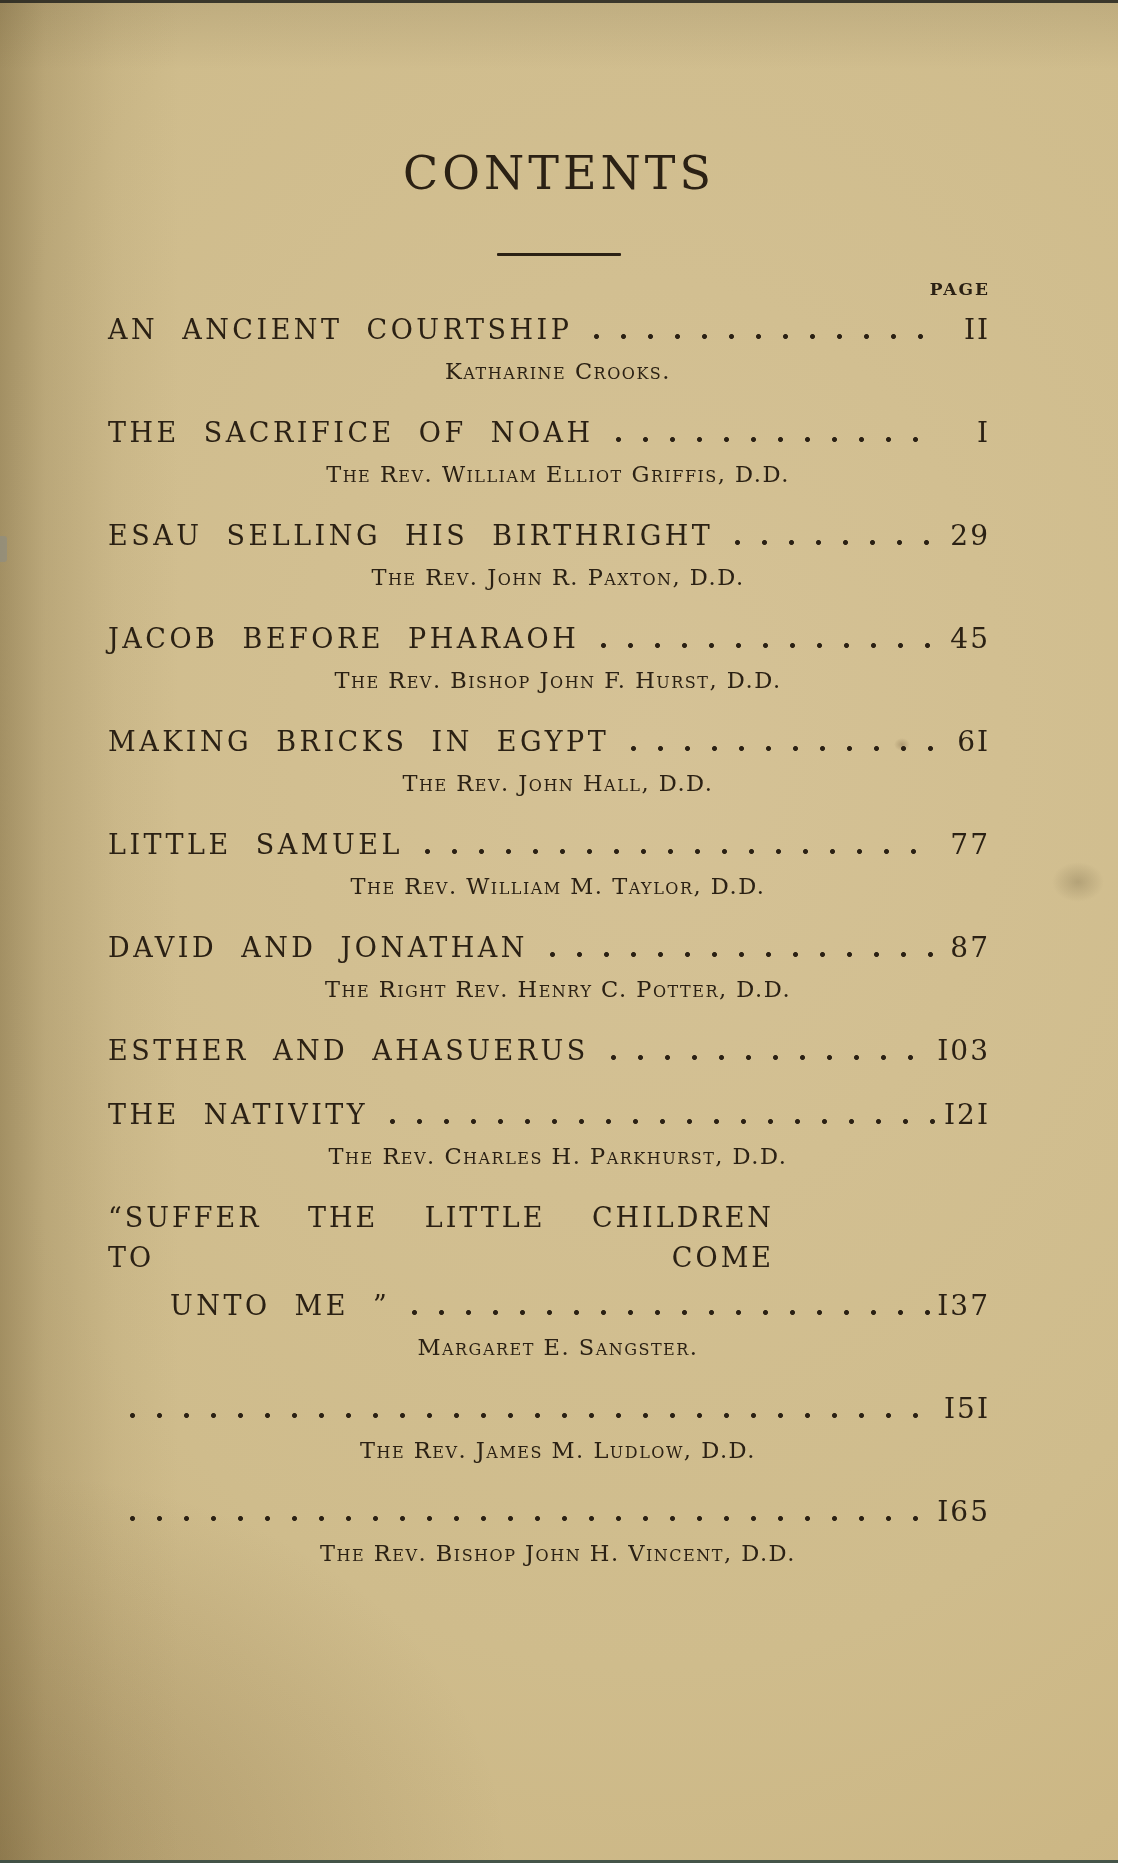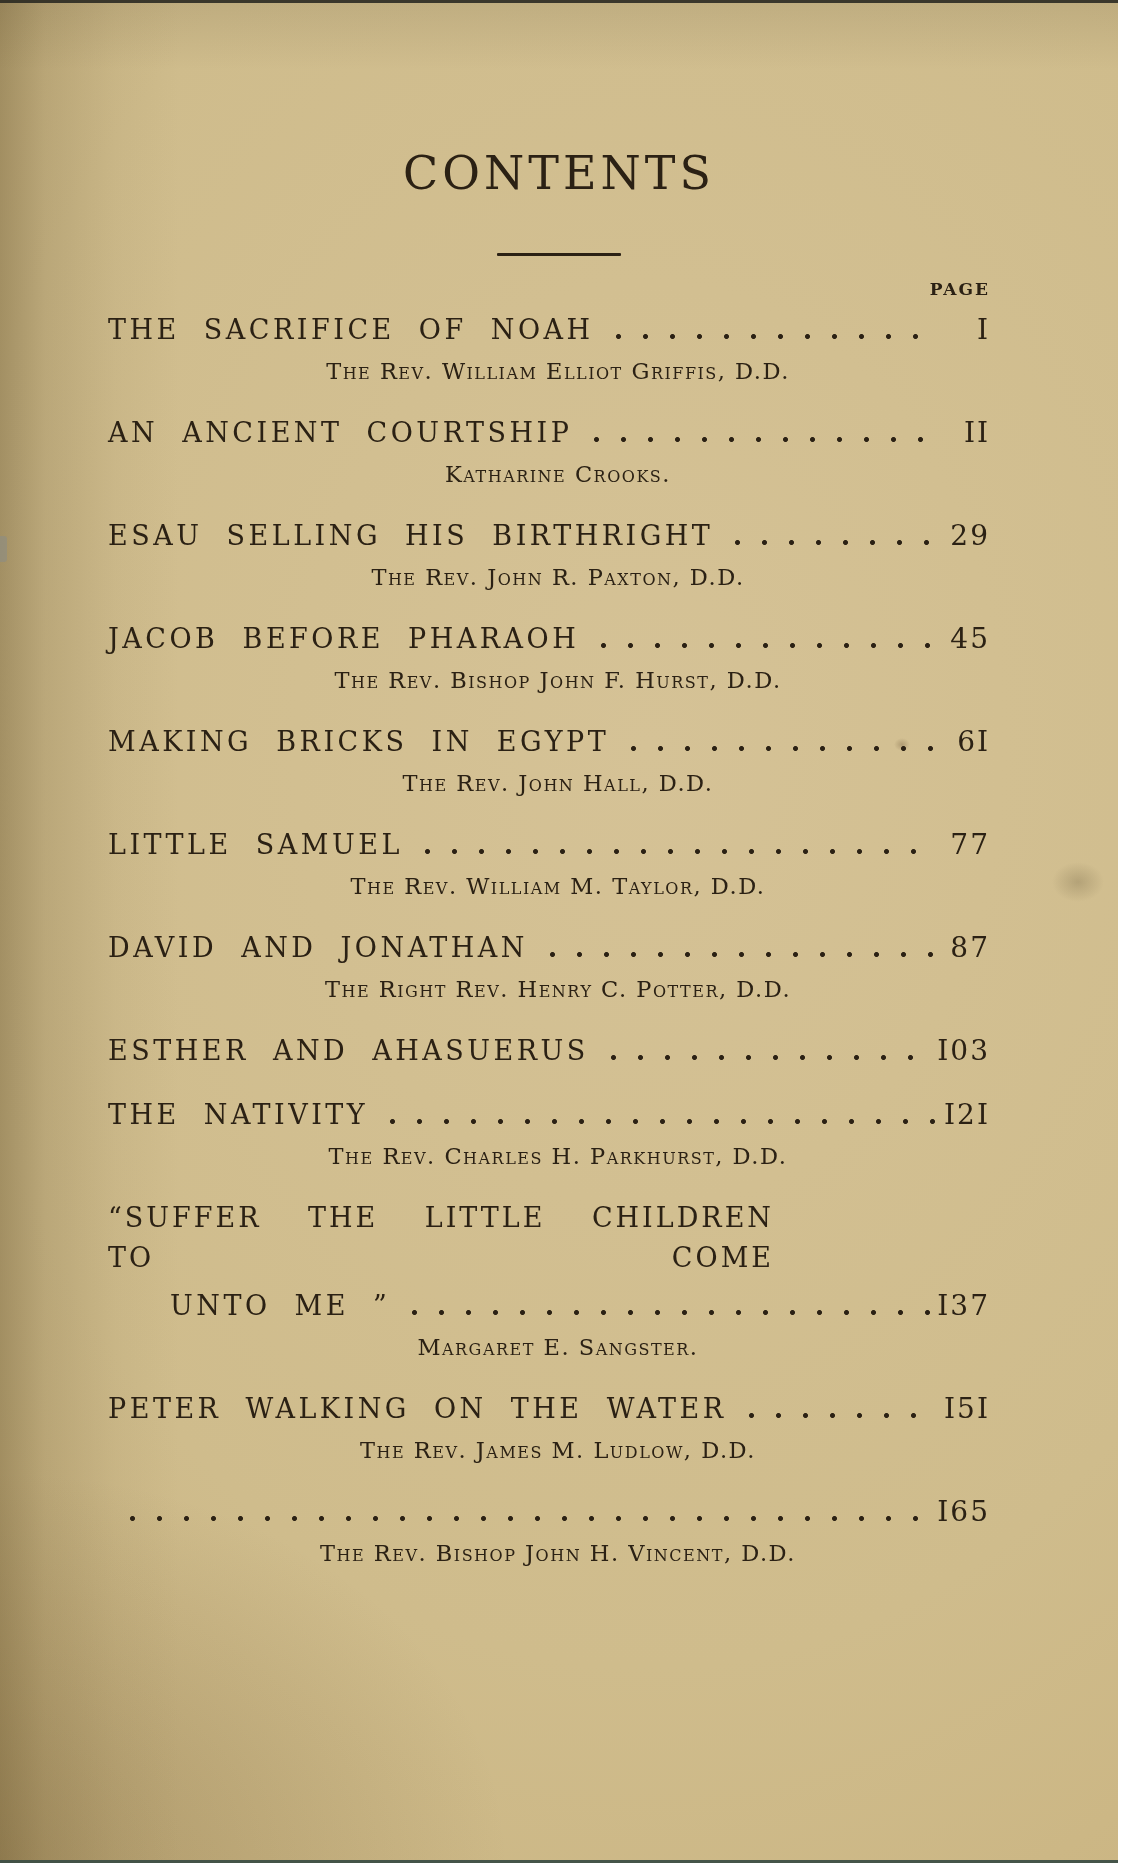--- a/index.html
+++ b/index.html
@@ -71,34 +71,34 @@
 
   <div class="content">
     <h1 class="contents-title">CONTENTS</h1>
     <div class="divider"></div>
     <div class="page-label">PAGE</div>
 
     <div class="entries">
 
       <div class="entry">
         <div class="title-row">
+          <span class="title">AN ANCIENT COURTSHIP</span>
+          <span class="dots"></span>
+          <span class="pagenum">II</span>
+        </div>
+        <div class="author">Katharine Crooks.</div>
+      </div>
+
+      <div class="entry">
+        <div class="title-row">
           <span class="title">THE SACRIFICE OF NOAH</span>
           <span class="dots"></span>
           <span class="pagenum">I</span>
         </div>
         <div class="author">The Rev. William Elliot Griffis, D.D.</div>
-      </div>
-
-      <div class="entry">
-        <div class="title-row">
-          <span class="title">AN ANCIENT COURTSHIP</span>
-          <span class="dots"></span>
-          <span class="pagenum">II</span>
-        </div>
-        <div class="author">Katharine Crooks.</div>
       </div>
 
       <div class="entry">
         <div class="title-row">
           <span class="title">ESAU SELLING HIS BIRTHRIGHT</span>
           <span class="dots"></span>
           <span class="pagenum">29</span>
         </div>
         <div class="author">The Rev. John R. Paxton, D.D.</div>
       </div>
@@ -161,21 +161,20 @@
         <div class="title-row row2 indent">
           <span class="title">UNTO ME ”</span>
           <span class="dots"></span>
           <span class="pagenum">I37</span>
         </div>
         <div class="author">Margaret E. Sangster.</div>
       </div>
 
       <div class="entry">
         <div class="title-row">
-          <span class="title">PETER WALKING ON THE WATER</span>
           <span class="dots"></span>
           <span class="pagenum">I5I</span>
         </div>
         <div class="author">The Rev. James M. Ludlow, D.D.</div>
       </div>
 
       <div class="entry">
         <div class="title-row">
           <span class="dots"></span>
           <span class="pagenum">I65</span>

